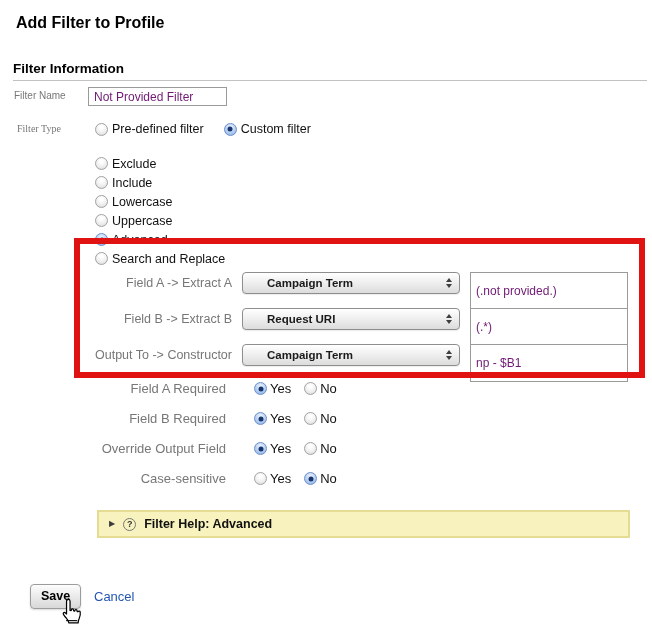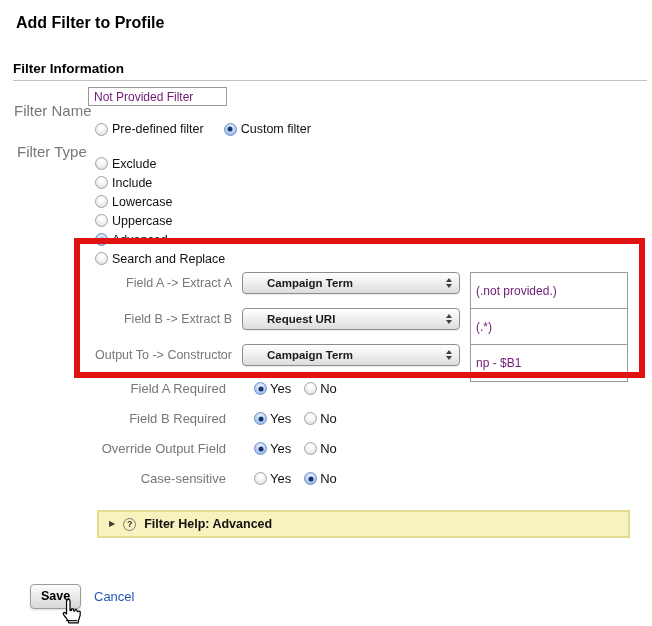--- a/index.html
+++ b/index.html
@@ -5,21 +5,21 @@
   * { margin:0; padding:0; box-sizing:border-box; }
   html,body { background:#fff; }
   body { font-family:"Liberation Sans","DejaVu Sans",sans-serif; color:#111; }
   .stage { position:relative; width:652px; height:626px; background:#fff; overflow:hidden; }
   .abs { position:absolute; }
 
   .page-title { left:16px; top:14px; font-size:16px; font-weight:bold; color:#000; }
   .section-heading { left:13px; top:61px; font-size:13.5px; font-weight:bold; color:#000; }
   .section-rule { left:13px; right:5px; top:80px; border-top:1px solid #c2c2c2; height:0; }
 
-  .glabel { color:#777; font-size:15px;margin-top:12px; }
+  .glabel { color:#777; font-size:10px; }
 
   .text-input {
     border:1px solid #9a9a9a; background:#fff; font-family:inherit;
     font-size:12px; color:#701a75; padding:0 5px; outline:none;
   }
 
   
   .radio { position:relative; width:13px; height:13px; border-radius:50%; flex:none;
     border:1px solid #a2a2a2;
     background:radial-gradient(circle at 50% 30%, #ffffff 15%, #ededed 60%, #d4d4d4 100%); }
@@ -83,21 +83,21 @@
 <div class="stage">
 
   <div class="abs page-title">Add Filter to Profile</div>
 
   <div class="abs section-heading">Filter Information</div>
   <div class="abs section-rule"></div>
 
   <div class="abs glabel" style="left:14px;top:90px;">Filter Name</div>
   <input class="abs text-input" style="left: 88px; top: 87px; width: 139px; height: 19px;" value="Not Provided Filter">
 
-  <div class="abs glabel" style="left:17px;top:131px;">Filter Type</div>
+  <div class="abs glabel" style="left:17px;top:123px;font-family:Liberation Serif, serif;">Filter Type</div>
   <div class="abs" style="left:95px;top:122px;display:flex;align-items:center;gap:12px;">
     <span class="opt">
       <span class="radio"></span>
       <span>Pre-defined filter</span>
     </span>
     <span class="opt" style="margin-left:8px;">
       <span class="radio on"></span>
       <span>Custom filter</span>
     </span>
   </div>

